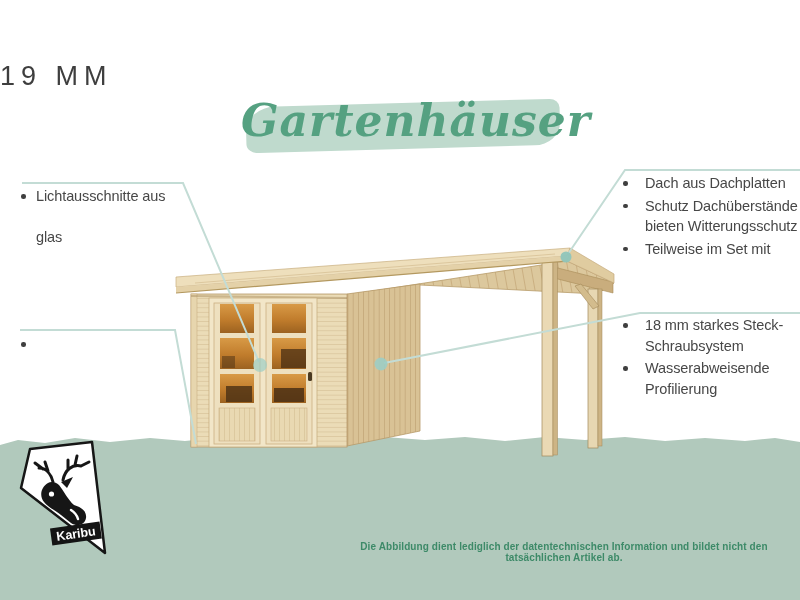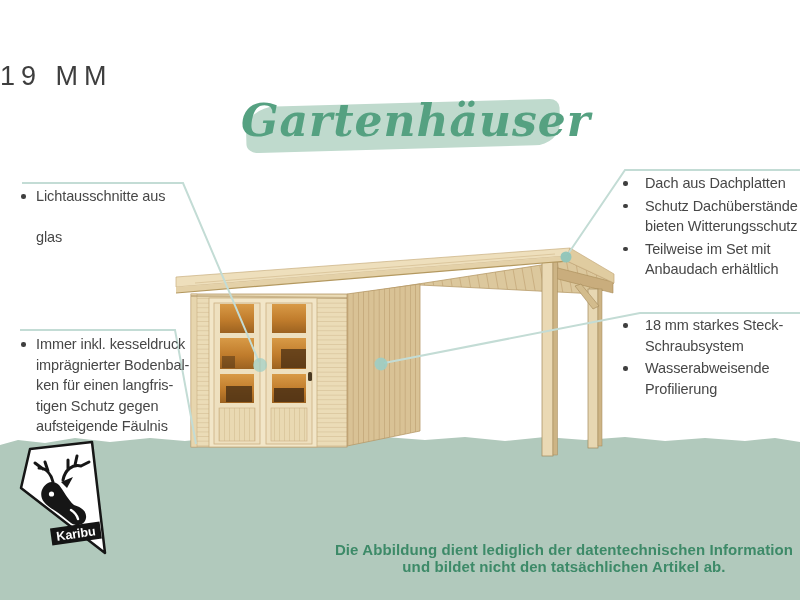--- a/index.html
+++ b/index.html
@@ -26,21 +26,21 @@
   .bullet::before{content:"";display:block;width:4.5px;height:4.5px;
     border-radius:50%;background:#3f3f3f;margin-top:8px;margin-left:5px;}
   .lines span{white-space:nowrap;}
   #co-lt{left:16px;top:186px;width:200px;}
   #co-lb{left:16px;top:334px;width:200px;}
   #co-rt{left:618px;top:173px;width:185px;}
   #co-rb{left:618px;top:315px;width:185px;}
 
   
   #disclaimer{position:absolute;left:334px;top:541px;width:460px;
-    font-size:15px;font-weight:bold;color:#3d8a68;text-align:center;
+    font-size:10px;font-weight:bold;color:#3d8a68;text-align:center;
     letter-spacing:0.1px;}
   svg{position:absolute;left:0;top:0;}
 </style>
 </head>
 <body>
 
 <div id="stage">
 
   <svg width="800" height="600" viewBox="0 0 800 600">
     <defs>
@@ -166,27 +166,20 @@
         <span>Lichtausschnitte aus</span><br>
         <br>
         <span>glas</span>
       </div>
     </div>
   </div>
 
   <div id="co-lb" class="co co-left">
     <div class="item">
       <span class="bullet"></span>
-      <div class="lines">
-        <span>Immer inkl. kesseldruck</span><br>
-        <span>imprägnierter Bodenbal-</span><br>
-        <span>ken für einen langfris-</span><br>
-        <span>tigen Schutz gegen</span><br>
-        <span>aufsteigende Fäulnis</span>
-      </div>
     </div>
   </div>
 
   <div id="co-rt" class="co co-right">
     <div class="item">
       <span class="bullet"></span>
       <div class="lines">
         <span>Dach aus Dachplatten</span>
       </div>
     </div>
@@ -194,21 +187,20 @@
       <span class="bullet"></span>
       <div class="lines">
         <span>Schutz Dachüberstände</span><br>
         <span>bieten Witterungsschutz</span>
       </div>
     </div>
     <div class="item">
       <span class="bullet"></span>
       <div class="lines">
         <span>Teilweise im Set mit</span><br>
-        <span>Anbaudach erhältlich</span>
       </div>
     </div>
   </div>
 
   <div id="co-rb" class="co co-right">
     <div class="item">
       <span class="bullet"></span>
       <div class="lines">
         <span>18 mm starkes Steck-</span><br>
         <span>Schraubsystem</span>

